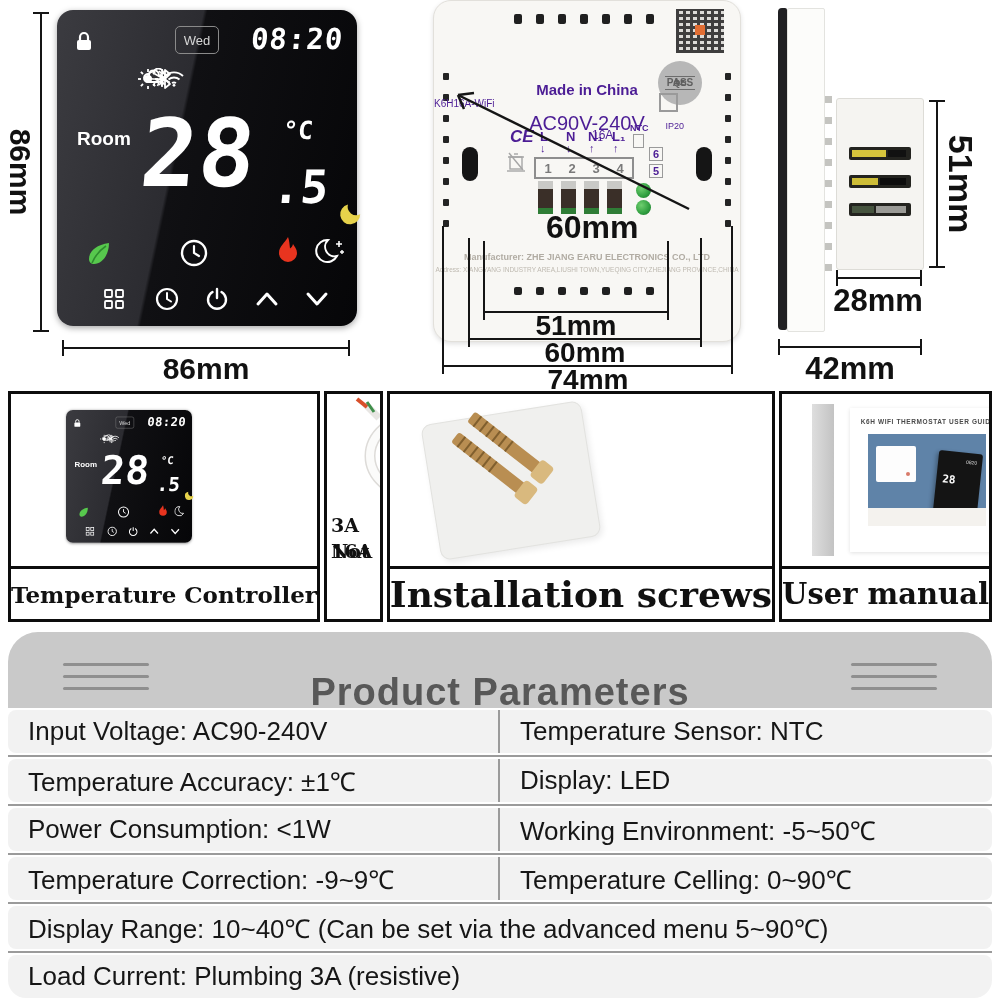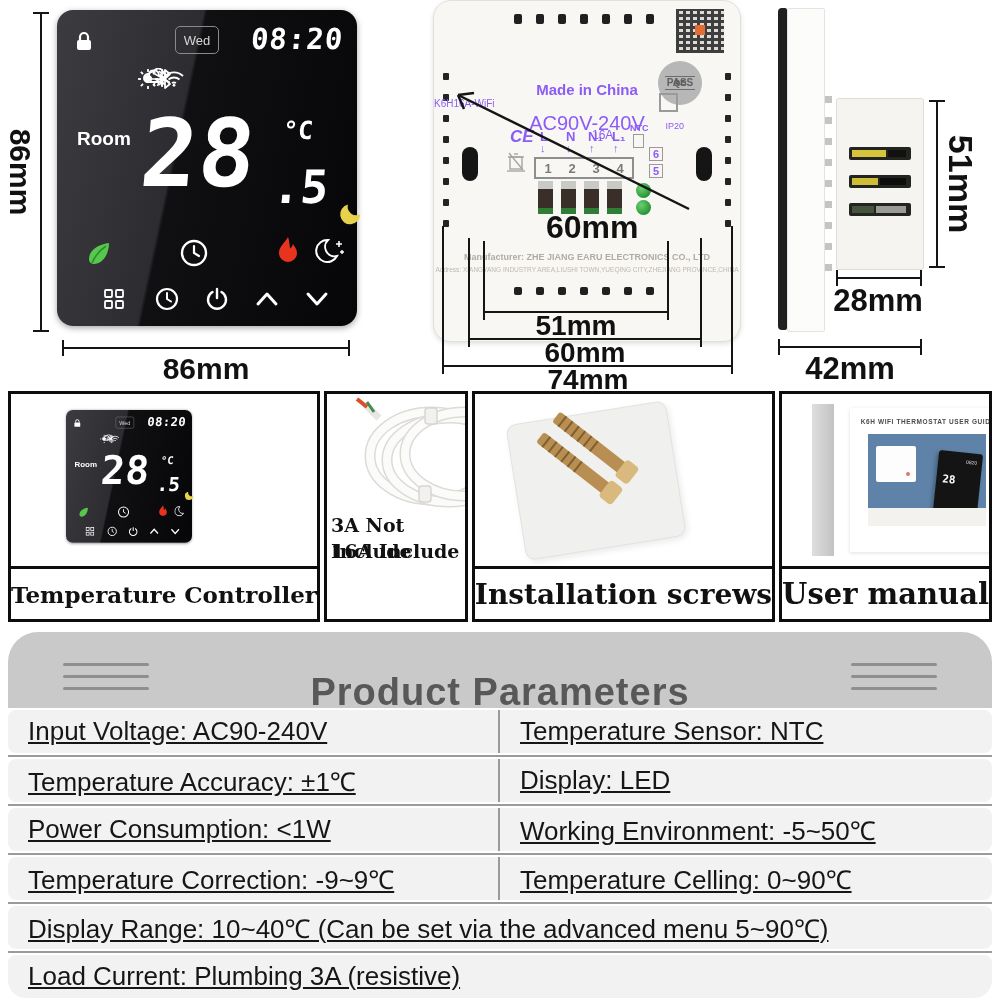--- a/index.html
+++ b/index.html
@@ -38,21 +38,21 @@
   .ticon{width:28px;height:28px;}
 
   
   .backpanel{left:433px;top:0;width:306px;height:340px;background:#f8f7f4;border:1px solid #e2e0db;
              border-radius:18px;box-shadow:0 2px 5px rgba(0,0,0,.12);}
   .backpanel *{position:absolute;}
   .dotrow{display:flex;gap:14px;position:absolute;}
   .dotrow i{position:static;width:8px;height:10px;background:#202020;border-radius:2px;}
   .dotcol{display:flex;flex-direction:column;gap:14px;position:absolute;}
   .dotcol i{position:static;width:6px;height:7px;background:#242424;border-radius:1px;}
-  .graytxt{color:#8b5cf6;white-space:nowrap;}
+  .graytxt{color:#4c1d95;white-space:nowrap;}
   .term-blk{width:15px;height:33px;background:#3a2f28;border-top:8px solid #c9c9c6;border-bottom:6px solid #2f7d36;box-sizing:border-box;}
   .screwg{width:15px;height:15px;border-radius:50%;background:radial-gradient(circle at 35% 35%,#6fcf6f,#2f9e3f 60%,#1c6b28);}
   .qc{width:44px;height:44px;border-radius:50%;background:#b7b7b7;color:#5f5f5f;font-weight:700;
       display:flex;flex-direction:column;align-items:center;justify-content:center;line-height:1;}
   .qc b{font-size:9px;}
   .qc em{font-style:normal;font-size:10px;border-top:1px solid #6d6d6d;border-bottom:1px solid #6d6d6d;padding:1px 2px;}
   .qc s{text-decoration:none;font-size:8px;}
   .qr{width:48px;height:44px;opacity:.9;background-color:#d9d9d6;background-image:
       repeating-linear-gradient(0deg,#2b2b2b 0 3px,transparent 3px 6px),
       repeating-linear-gradient(90deg,#2b2b2b 0 3px,transparent 3px 7px);}
@@ -77,21 +77,21 @@
         font-weight:700;font-size:19px;color:#111;line-height:26px;}
 
   
   .params{position:absolute;left:8px;top:632px;width:984px;}
   .phead{height:76px;background:#c9c9c9;border-radius:30px 30px 0 0;position:relative;
          display:flex;align-items:center;justify-content:center;}
   .ptitle{font-size:38px;font-weight:700;color:#585858;letter-spacing:1px;margin-top:45px;}
   .hamb{position:absolute;top:22px;width:86px;}
   .hamb i{display:block;height:3px;background:#8f8f8f;border-radius:2px;margin:9px 0;}
   .prow{background:#f2f2f2;height:43px;display:flex;align-items:center;border-radius:8px;
-        font-size:26px;color:#161616;text-decoration:underline;}
+        font-size:26px;color:#161616;}
   .prow:last-child{border-radius:8px 8px 18px 18px;}
   .psep{height:2px;background:#9b9b9b;margin:2px 0;}
   .pcell-l{width:492px;height:100%;display:flex;align-items:center;padding-left:20px;
            box-sizing:border-box;border-right:2px solid #9b9b9b;}
   .pcell-r{padding-left:20px;}
   .pfull{padding-left:20px;}
 </style>
 </head>
 <body>
 
@@ -561,21 +561,21 @@
                 <line x1="74" y1="70" x2="74" y2="83"></line>
                 <line x1="82" y1="70" x2="82" y2="83"></line>
                 <line x1="90" y1="70" x2="90" y2="83"></line>
                 <line x1="98" y1="70" x2="98" y2="83"></line>
                 <line x1="106" y1="70" x2="106" y2="83"></line>
               </g>
             <rect x="140" y="66" width="16" height="21" rx="4" fill="#d9b97e"></rect>
           </g>
         </svg>
       </div>
-      <div class="pkg-cap" style="font-size:28px">Installation screws</div>
+      <div class="pkg-cap" style="font-size:36px">Installation screws</div>
     </div>
 
     <div class="pkg">
       <div class="pkg-img">
         <div style="position:absolute;left:30px;top:10px;width:22px;height:152px;background:linear-gradient(90deg,#dedede,#c3c3c3)"></div>
         <div style="position:absolute;left:68px;top:14px;width:156px;height:144px;background:#fff;box-shadow:0 1px 4px rgba(0,0,0,.12)">
           <div style="position:absolute;left:0;top:10px;width:100%;text-align:center;font-size:6.5px;letter-spacing:.6px;color:#4a4a4a;font-weight:700">K6H WIFI THERMOSTAT USER GUIDE</div>
           <div style="position:absolute;left:18px;top:26px;width:118px;height:92px;background:#5f83a8">
             <div style="position:absolute;left:8px;top:12px;width:40px;height:36px;background:#fdfdfd;border-radius:2px">
               <i style="position:absolute;right:6px;bottom:6px;width:4px;height:4px;border-radius:50%;background:#d87a6a"></i>

